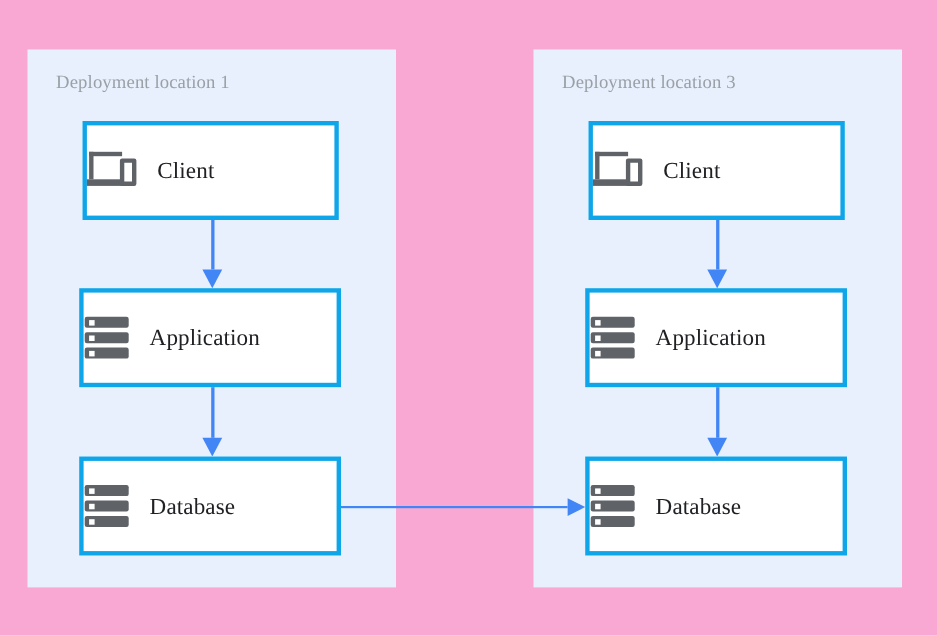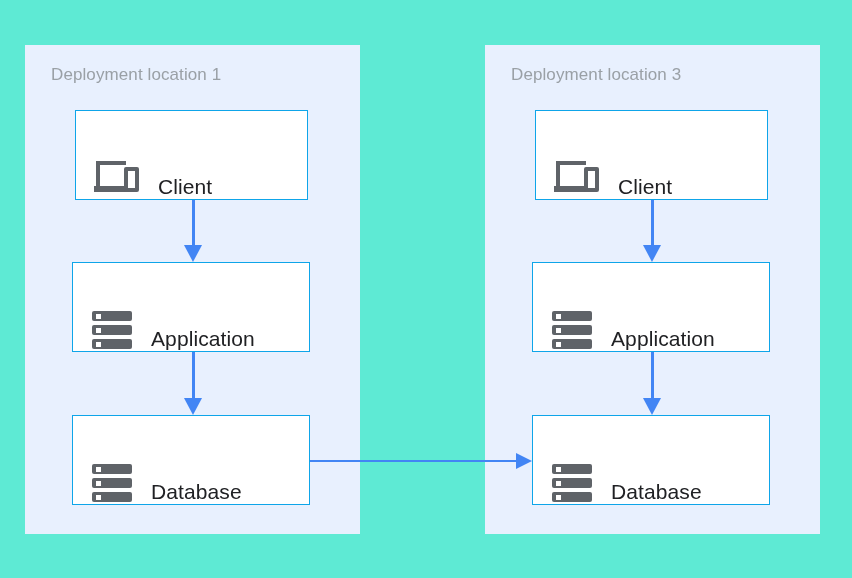--- a/index.html
+++ b/index.html
@@ -8,22 +8,23 @@
     background: #ffffff;
   }
   body {
     font-family: "Liberation Sans", sans-serif;
     -webkit-font-smoothing: antialiased;
   }
   #canvas {
     position: relative;
     width: 852px;
     height: 578px;
-    background: #5eead4;
+    background: #f9a8d4;
     overflow: hidden;
+    font-family: Liberation Serif, serif;
   }
 
   
   .zone {
     position: absolute;
     background: #e8f0fe;
     box-sizing: border-box;
   }
   .zone-label {
     position: absolute;
@@ -33,24 +34,23 @@
     color: #9aa0a6;
     letter-spacing: 0.1px;
     white-space: nowrap;
   }
 
   
   .node {
     position: absolute;
     box-sizing: border-box;
     background: #ffffff;
-    border: 1px solid #0ea5e9;
+    border: 4px solid #0ea5e9;
     display: flex;
-    align-items: flex-end;
-    padding-left: 18px;
+    align-items: center;
   }
   .node-icon {
     flex: 0 0 auto;
     width: 48px;
     height: 44px;
     position: relative;
     margin-right: 16px;
   }
   .node-label {
     font-size: 21px;

